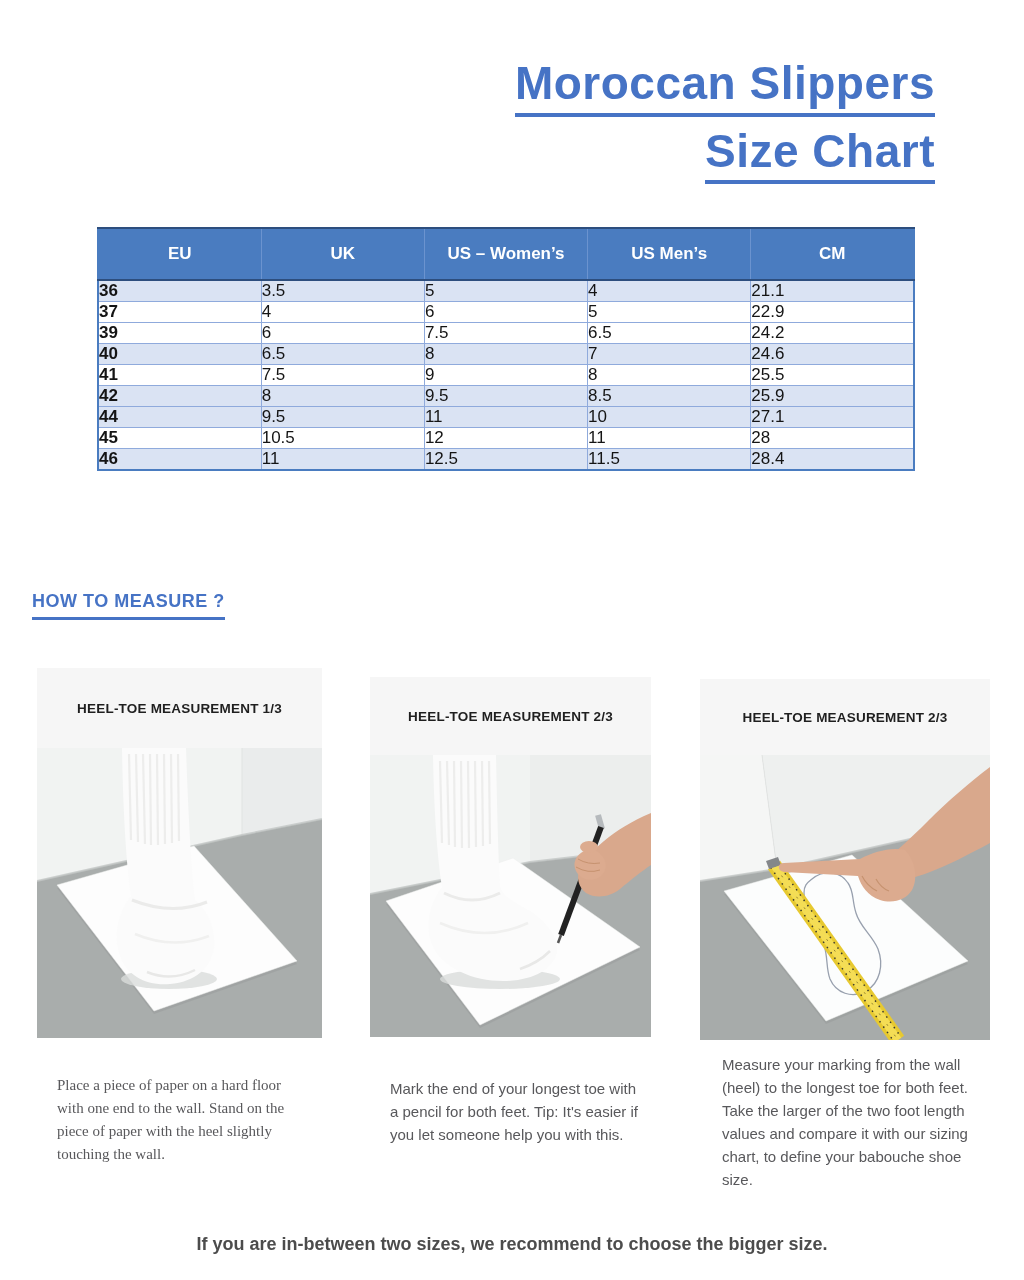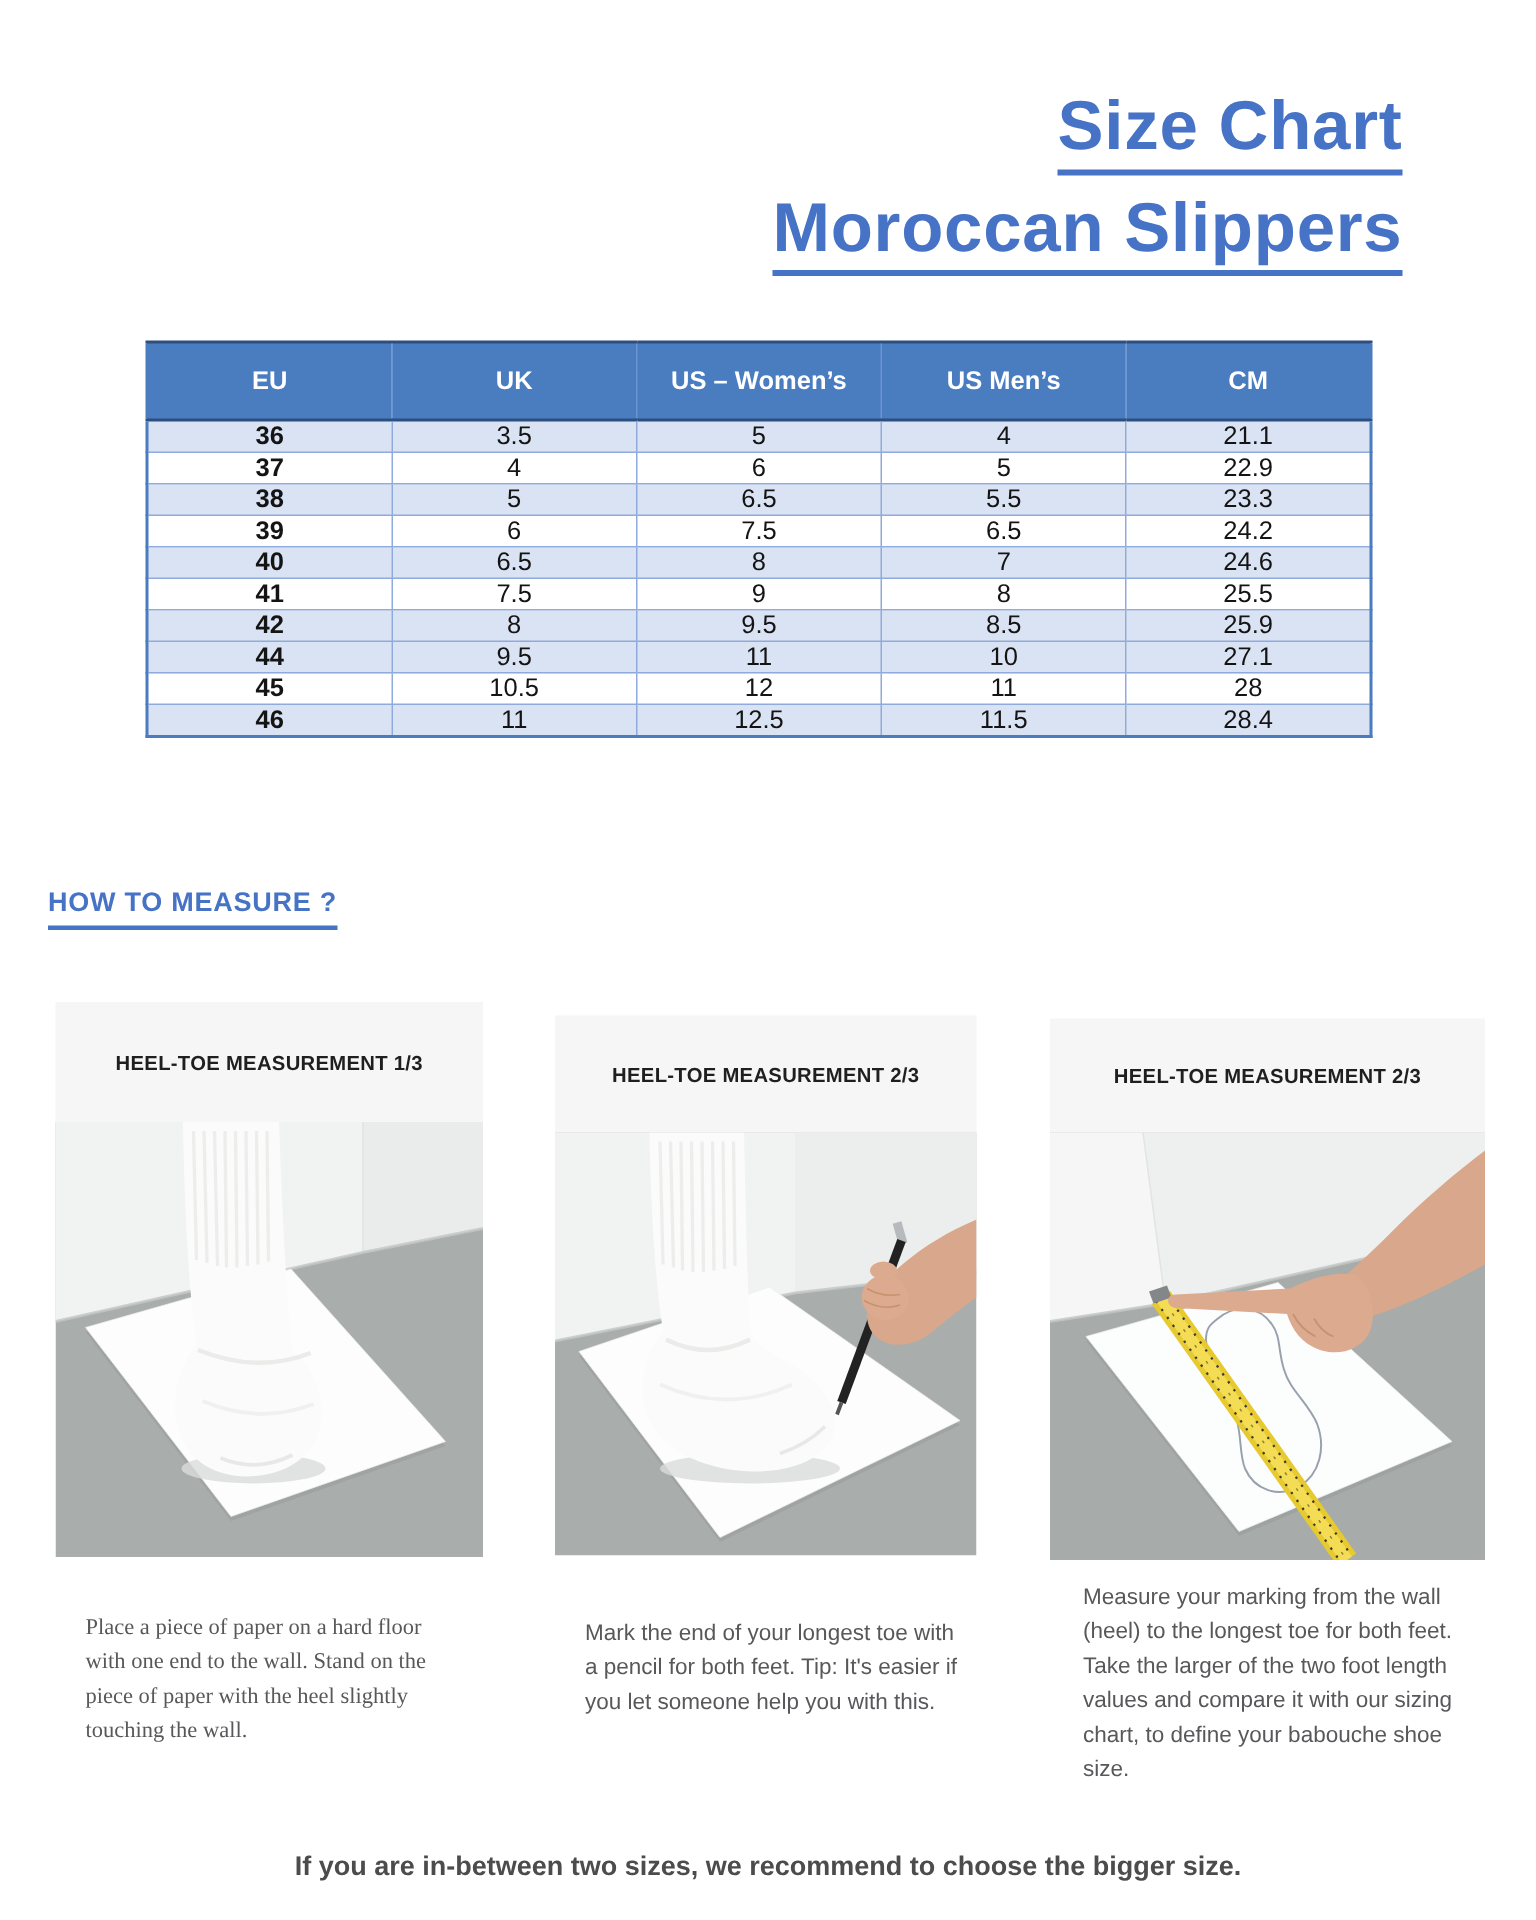--- a/index.html
+++ b/index.html
@@ -20,21 +20,21 @@
   .title-line{display:block;margin-bottom:9px;}
   .title-line span{display:inline-block;font-size:46px;font-weight:bold;letter-spacing:.5px;
     border-bottom:4px solid var(--blue);padding-bottom:4px;line-height:1.1;}
 
   
   table.size-table{position:absolute;left:97px;top:227px;width:818px;border-collapse:collapse;
     font-size:17px;table-layout:fixed;border:2px solid #4a7cc0;}
   table.size-table th{background:var(--hdr-blue);color:#fff;font-weight:bold;height:27px;
     border-left:1px solid #6b93cf;border-right:1px solid #6b93cf;
     border-top:2px solid #2d4e7e;border-bottom:2px solid #2d4e7e;padding:15px;}
-  table.size-table td{height:18px;text-align:center;color:var(--ink);padding:0;
+  table.size-table td{height:18px;color:var(--ink);padding:0;
     border:1px solid var(--cell-border);background:#fff;}
   table.size-table tr.alt td{background:var(--row-alt);}
   table.size-table td.eu{font-weight:bold;}
 
   
   .howto-heading{position:absolute;left:32px;top:591px;}
   .howto-heading span{display:inline-block;font-size:18px;font-weight:bold;color:var(--blue);
     letter-spacing:.5px;border-bottom:3px solid var(--blue);padding-bottom:5px;}
 
   
@@ -53,22 +53,22 @@
   
   .footer-note{position:absolute;left:0;top:1234px;width:1024px;text-align:center;
     font-size:18px;font-weight:bold;color:#4c4c4c;}
 </style>
 </head>
 <body>
 
 <div class="page">
 
   <div class="title-block">
+    <div class="title-line"><span>Moroccan Slippers</span></div>
     <div class="title-line"><span>Size Chart</span></div>
-    <div class="title-line"><span>Moroccan Slippers</span></div>
   </div>
 
   <table class="size-table">
     <thead>
         <tr>
           <th>EU</th>
           <th>UK</th>
           <th>US – Women’s</th>
           <th>US Men’s</th>
           <th>CM</th>
@@ -81,27 +81,20 @@
           <td>5</td>
           <td>4</td>
           <td>21.1</td>
         </tr>
         <tr>
           <td class="eu">37</td>
           <td>4</td>
           <td>6</td>
           <td>5</td>
           <td>22.9</td>
-        </tr>
-        <tr class="alt">
-          <td class="eu">38</td>
-          <td>5</td>
-          <td>6.5</td>
-          <td>5.5</td>
-          <td>23.3</td>
         </tr>
         <tr>
           <td class="eu">39</td>
           <td>6</td>
           <td>7.5</td>
           <td>6.5</td>
           <td>24.2</td>
         </tr>
         <tr class="alt">
           <td class="eu">40</td>

